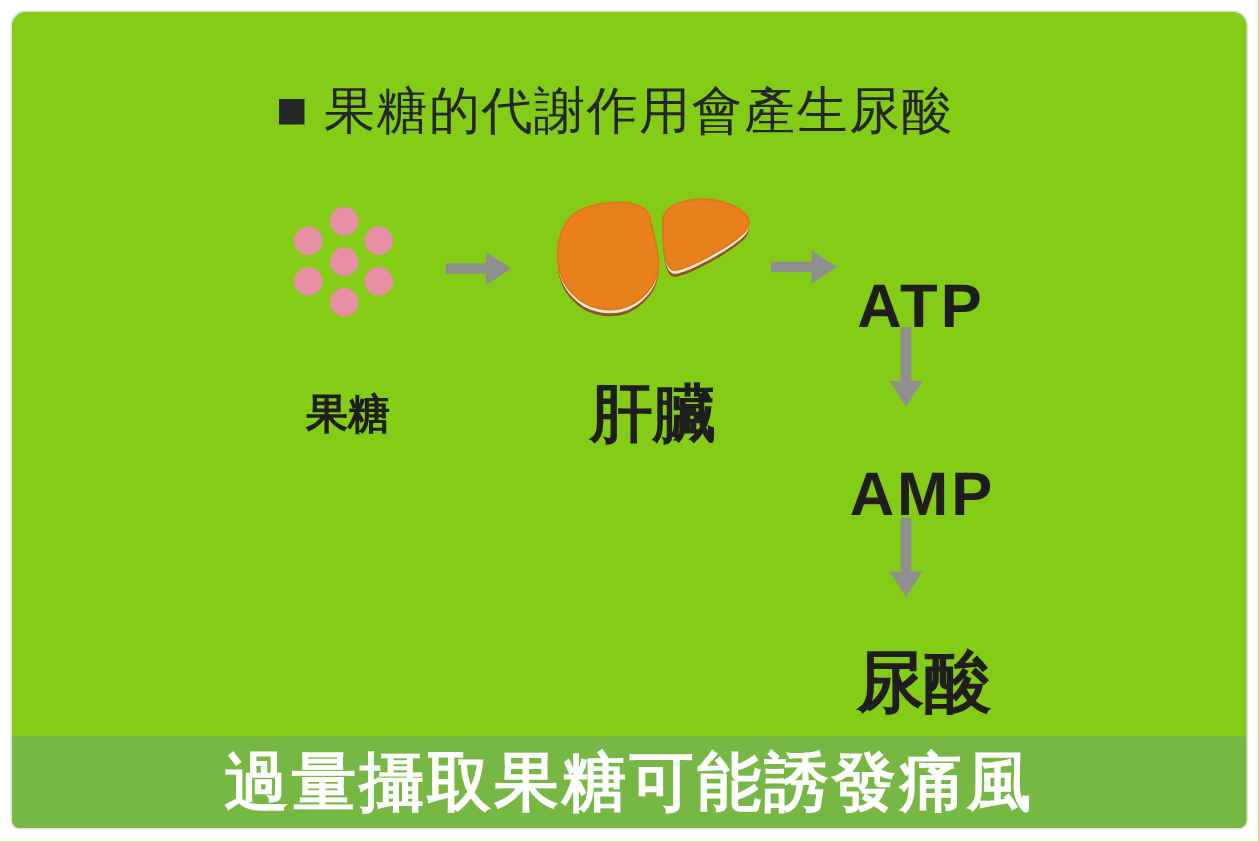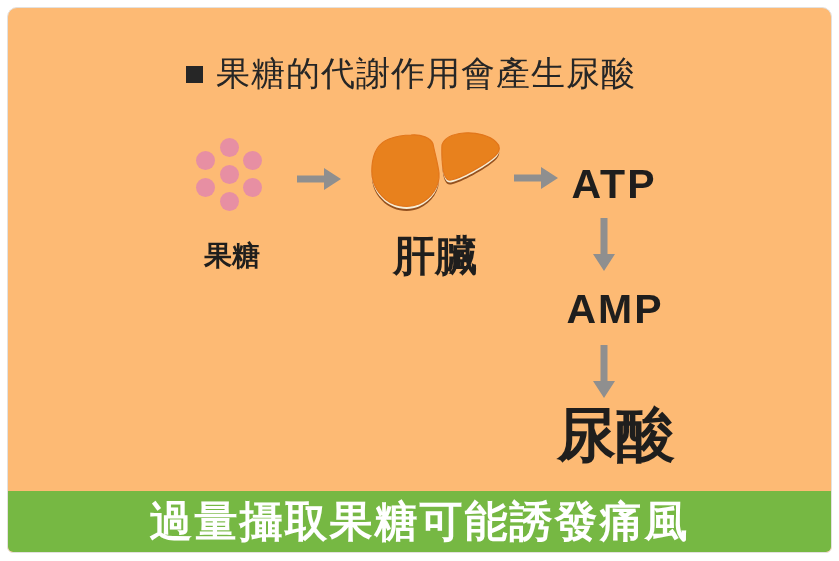--- a/index.html
+++ b/index.html
@@ -7,21 +7,21 @@
     width: 839px; height: 561px;
     position: relative;
     background: #ffffff;
     font-family: "Liberation Sans", "DejaVu Sans", sans-serif;
     overflow: hidden;
   }
   .panel {
     position: absolute;
     left: 7px; top: 7px;
     width: 825px; height: 546px;
-    background: #fdba74;
+    background: #84cc16;
     border: 1px solid #e3e1df;
     border-radius: 10px 10px 6px 6px;
     box-sizing: border-box;
     overflow: hidden;
   }
   
   .title-row {
     position: absolute;
     left: 178px; top: 46px;
     height: 40px;
@@ -61,26 +61,27 @@
   .dot:nth-child(6) { left: 5.1px;  top: 15px; }    
   .dot:nth-child(7) { left: 28.5px; top: 28.5px; }  
   
   .node-label {
     position: absolute;
     width: 180px;
     text-align: center;
     font-weight: 800;
     color: #1f1e1d;
     white-space: nowrap;
+    margin-top: 20px;
   }
   .label-fructose { left: 134px; top: 224px; font-size: 28px; line-height: 48px; }
   .label-liver    { left: 337px; top: 224px; font-size: 42px; line-height: 48px; }
   .label-atp      { left: 516px; top: 154px; font-size: 41px; line-height: 44px; font-weight: 700; letter-spacing: 2px; }
   .label-amp      { left: 517px; top: 279px; font-size: 41px; line-height: 44px; font-weight: 700; letter-spacing: 2px; }
-  .label-uric     { left: 518px; top: 401px; font-size: 59px; line-height: 52px; }
+  .label-uric     { left: 518px; top: 401px; font-size: 45px; line-height: 52px; }
   
   .arrow-r1 { position: absolute; left: 289px; top: 158px; }
   .arrow-r2 { position: absolute; left: 506px; top: 157px; }
   .arrow-d1 { position: absolute; left: 583px; top: 210px; }
   .arrow-d2 { position: absolute; left: 583px; top: 337px; }
   .liver-svg { position: absolute; left: 361px; top: 124px; }
   
   .banner {
     position: absolute;
     left: 0; bottom: 0;

